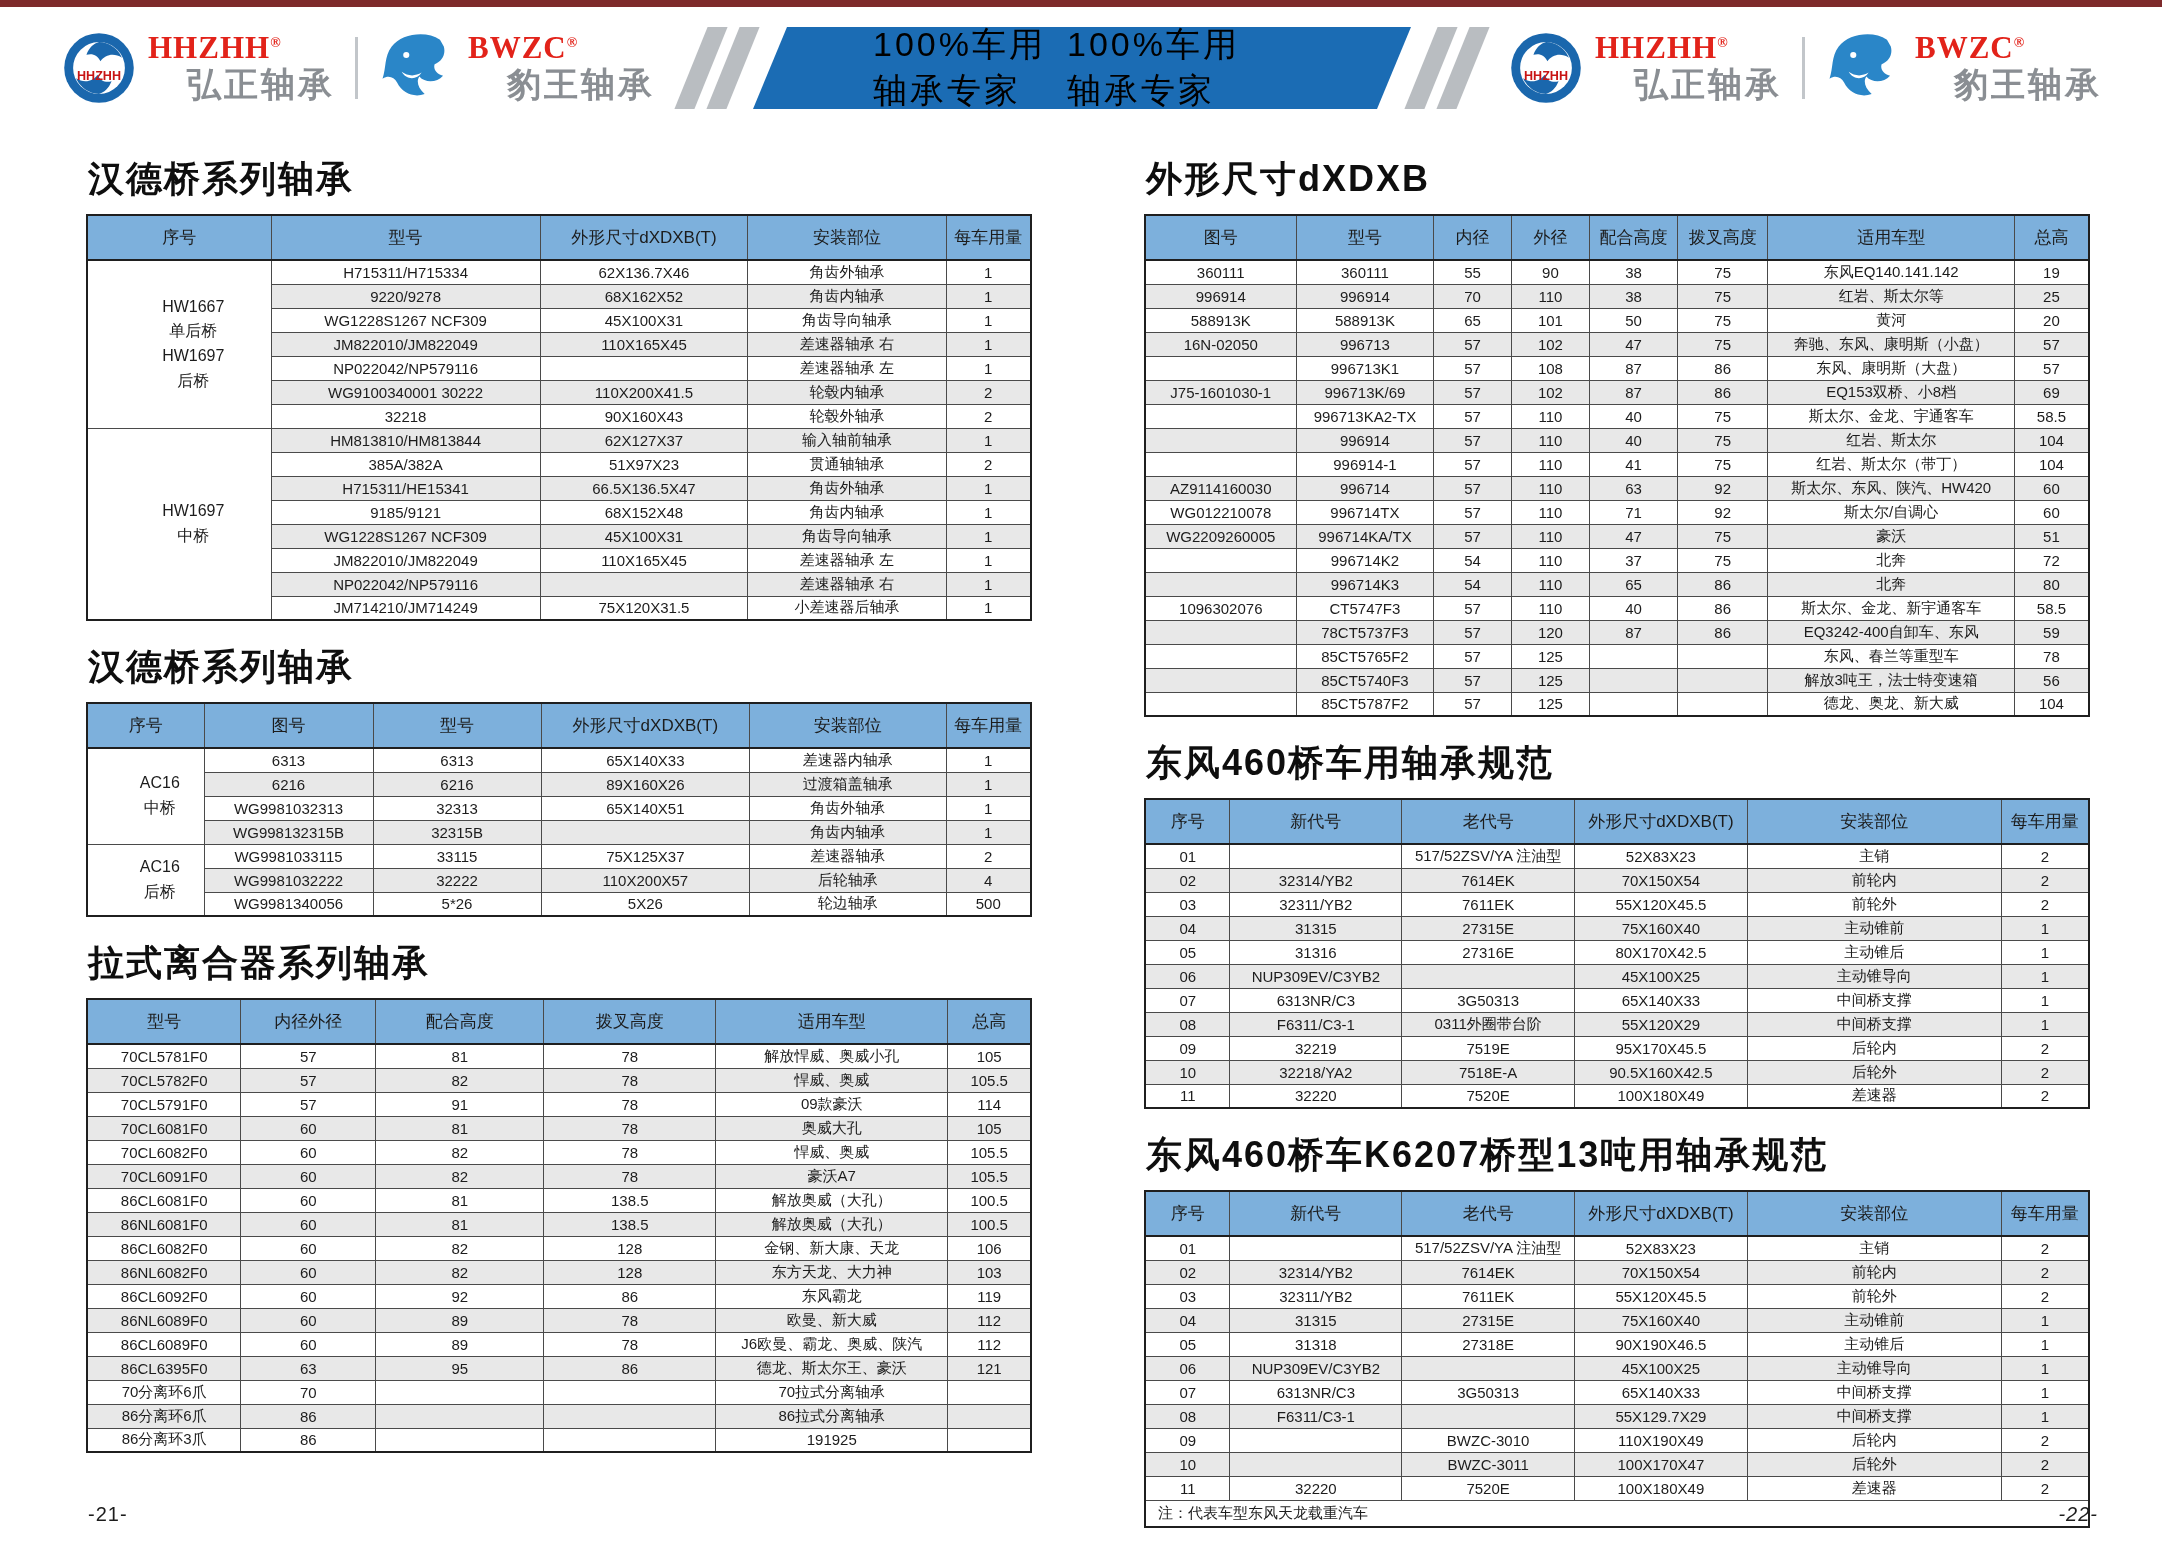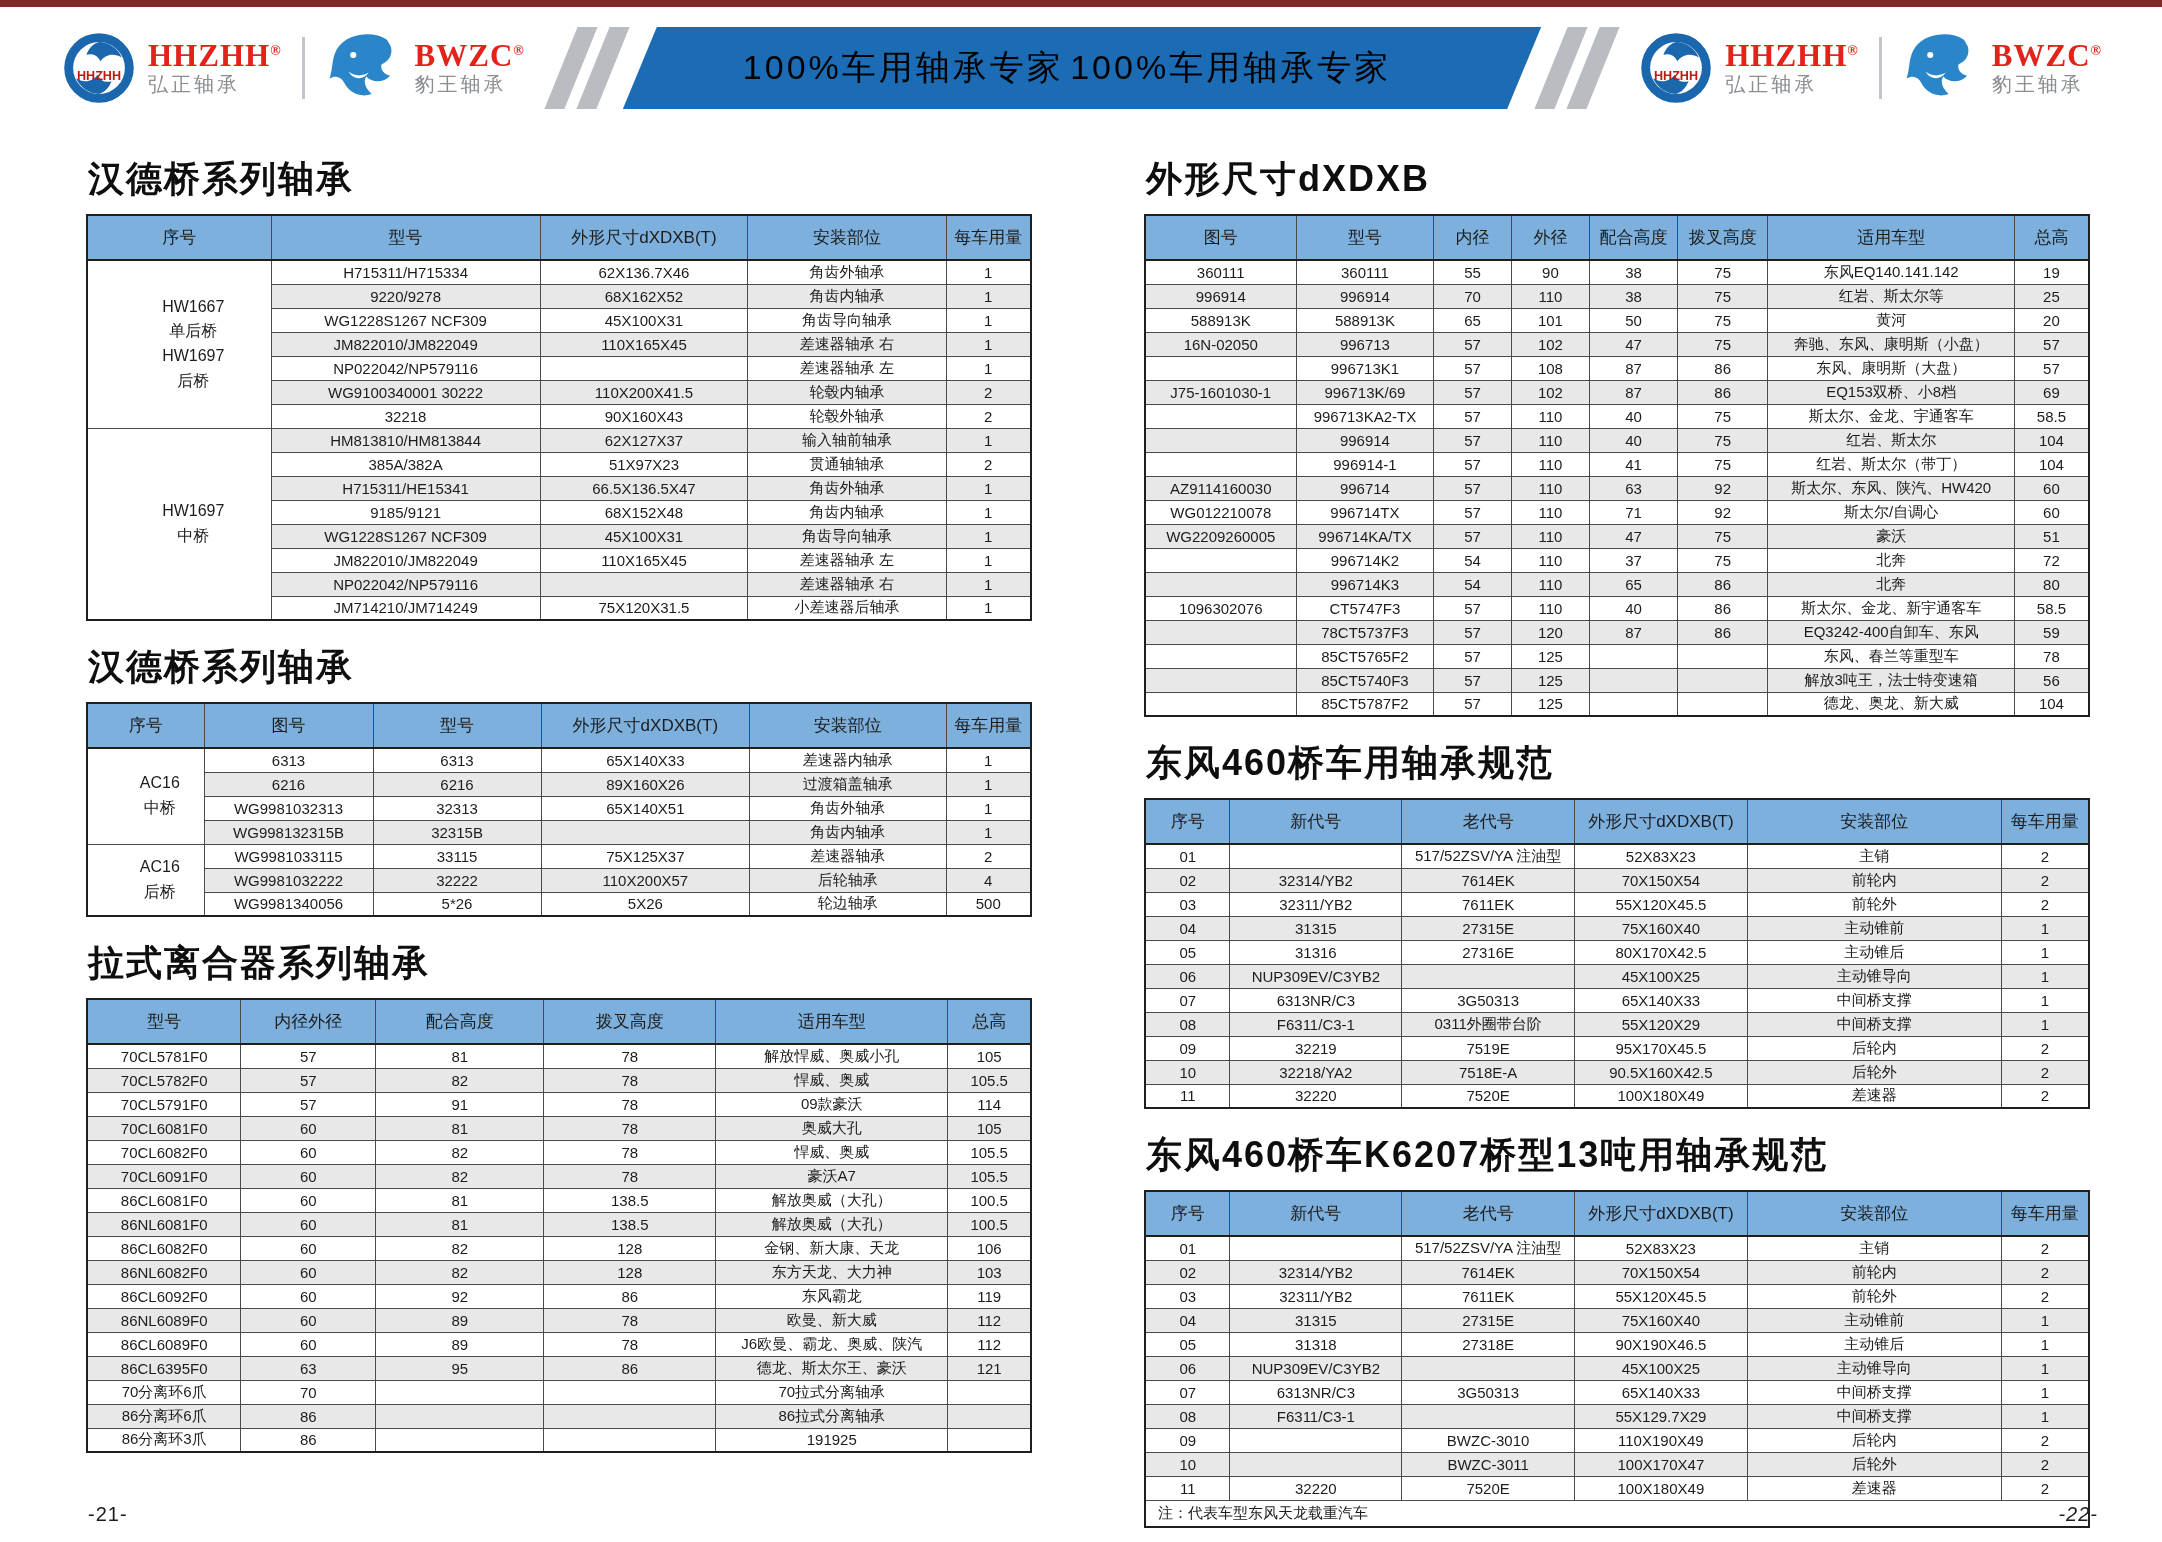--- a/index.html
+++ b/index.html
@@ -9,21 +9,21 @@
   
   .header { height:122px; display:flex; align-items:center; }
   .logo-area { display:flex; align-items:center; gap:20px; padding:0 26px 0 62px; }
   .logo-area.right { padding:0 60px 0 26px; }
   .brand { display:flex; align-items:center; gap:12px; }
   .hh-logo svg { width:74px; height:74px; display:block; }
   .bw-logo svg { width:78px; height:72px; display:block; }
   .brand-text .en { font-family:"Liberation Serif","DejaVu Serif",serif; font-weight:bold;
                     font-size:31px; color:#e2231a; line-height:1.05; letter-spacing:1px; }
   .brand-text .en sup { font-size:14px; }
-  .brand-text .cn { font-size:20px; font-weight:normal; color:#8a8e93; letter-spacing:3px; line-height:1.15; }
+  .brand-text .cn { font-size:34px; font-weight:bold; color:#8a8e93; letter-spacing:3px; line-height:1.15;margin-left:39px; }
   .divider { width:3px; height:62px; background:#c2c6ca; }
   .stripes { display:flex; gap:12px; height:82px; margin:0 10px; }
   .stripes i { display:block; width:20px; height:82px; background:#b9bdc1; transform:skewX(-22deg); }
   .banner { flex:1; height:82px; background:#1b6cb4; align-self:center;
             clip-path:polygon(34px 0, 100% 0, calc(100% - 34px) 100%, 0 100%);
             display:flex; align-items:center; justify-content:space-between;
             padding:0 150px 0 120px; }
   .banner .slogan { color:#000000; font-size:34px; font-weight:normal; letter-spacing:3px; }
   
   .content { display:flex; gap:112px; padding:0 72px 0 86px; }

